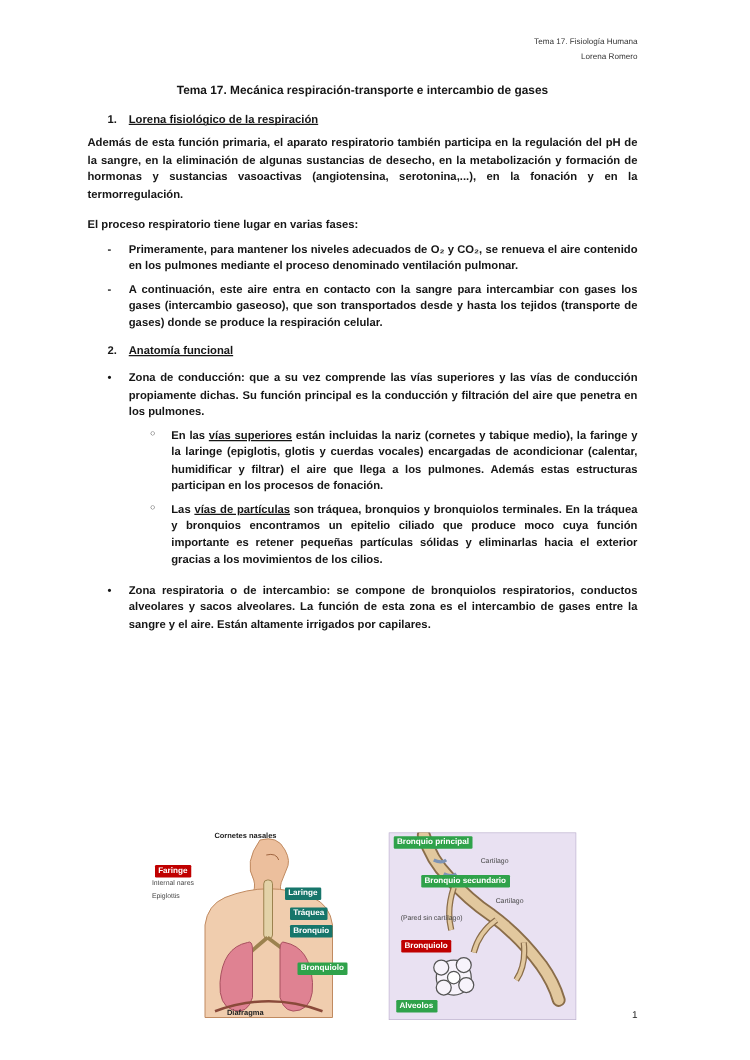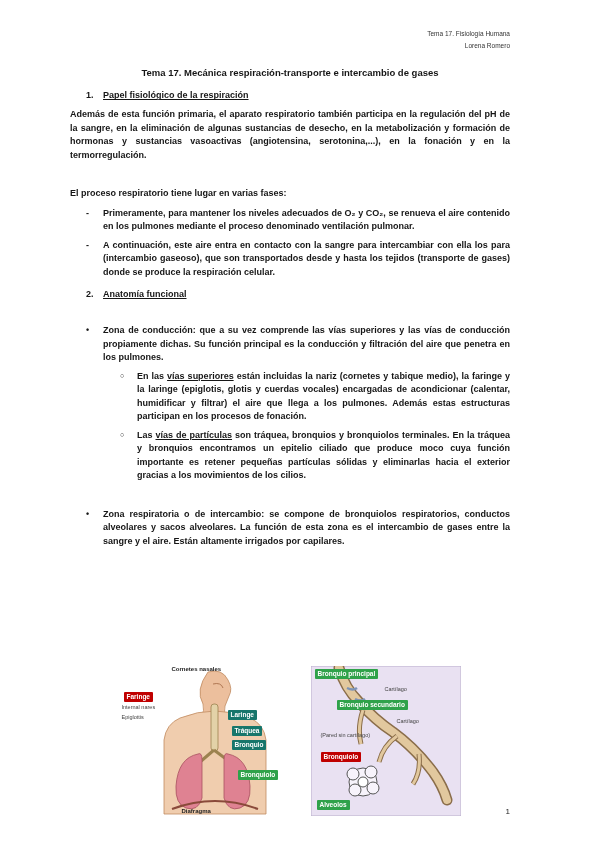--- a/index.html
+++ b/index.html
@@ -7,21 +7,21 @@
   .page {
     position:relative; width:580px; height:848px; background:#ffffff;
     font-family:"Liberation Sans","DejaVu Sans",sans-serif;
     color:#161616; overflow:hidden;
   }
   .content { position:absolute; left:70px; right:70px; top:28px; }
   .doc-header { text-align:right; font-size:6.5px; font-weight:400; color:#333; line-height:1.8; }
   .title { text-align:center; font-size:9.5px; font-weight:700; margin-top:16px; margin-bottom:12px; }
   .body-text, .li { font-size:9px; font-weight:700; line-height:1.5; }
   p.body-text { text-align:justify; margin-bottom:6px; }
-  .gap-top { margin-top:25px; }
+  .gap-top { margin-top:11px; }
   .heading-row { display:flex; font-size:9px; font-weight:700; margin:10px 0 8px; }
   .heading-num { flex:0 0 33px; padding-left:16px; }
   .heading-text { text-decoration:underline; }
   .li { display:flex; margin-bottom:5px; }
   .li .marker { flex:0 0 17px; margin-left:16px; }
   .li.sub .marker { margin-left:50px; flex:0 0 17px; font-size:7px; padding-top:1px; }
   .li .text { flex:1; text-align:justify; }
   .u { text-decoration:underline;margin-top:32px; }
   .figure { position:absolute; left:0; right:0; top:666px; display:flex; justify-content:center; gap:6px; }
   .panel { position:relative; flex:0 0 auto; }
@@ -42,33 +42,33 @@
 
     <div class="doc-header">
       <div>Tema 17. Fisiología Humana</div>
       <div>Lorena Romero</div>
     </div>
 
     <h1 class="title">Tema 17. Mecánica respiración-transporte e intercambio de gases</h1>
 
     <div class="heading-row">
       <span class="heading-num">1.</span>
-      <span class="heading-text">Papel fisiológico de la respiración</span>
+      <span class="heading-text">Lorena fisiológico de la respiración</span>
     </div>
 
     <p class="body-text">Además de esta función primaria, el aparato respiratorio también participa en la regulación del pH de la sangre, en la eliminación de algunas sustancias de desecho, en la metabolización y formación de hormonas y sustancias vasoactivas (angiotensina, serotonina,...), en la fonación y en la termorregulación.</p>
     <p class="body-text gap-top">El proceso respiratorio tiene lugar en varias fases:</p>
 
     <div class="li">
       <span class="marker">-</span>
       <div class="text">Primeramente, para mantener los niveles adecuados de O₂ y CO₂, se renueva el aire contenido en los pulmones mediante el proceso denominado ventilación pulmonar.</div>
     </div>
     <div class="li">
       <span class="marker">-</span>
-      <div class="text">A continuación, este aire entra en contacto con la sangre para intercambiar con ella los para (intercambio gaseoso), que son transportados desde y hasta los tejidos (transporte de gases) donde se produce la respiración celular.</div>
+      <div class="text">A continuación, este aire entra en contacto con la sangre para intercambiar con gases los gases (intercambio gaseoso), que son transportados desde y hasta los tejidos (transporte de gases) donde se produce la respiración celular.</div>
     </div>
 
 
     <div class="heading-row gap-top">
       <span class="heading-num">2.</span>
       <span class="heading-text">Anatomía funcional</span>
     </div>
 
 
     <div class="li gap-top">

